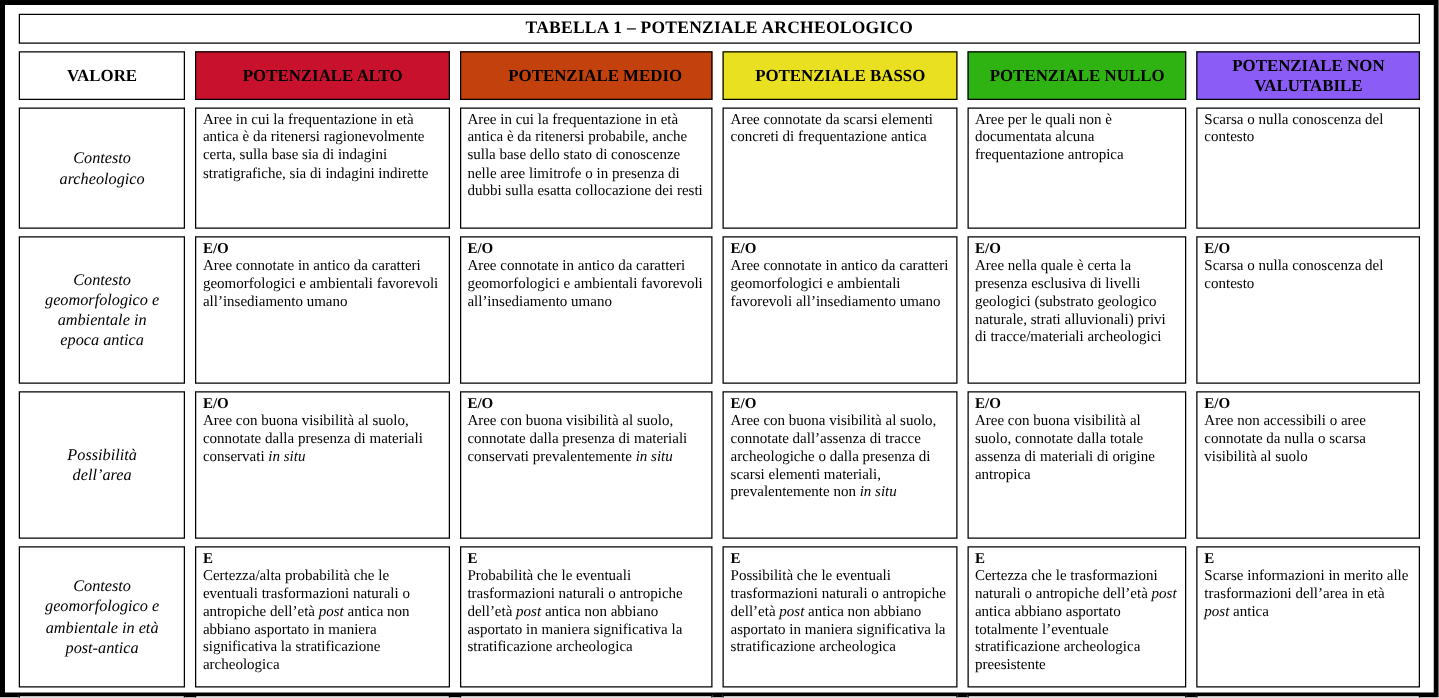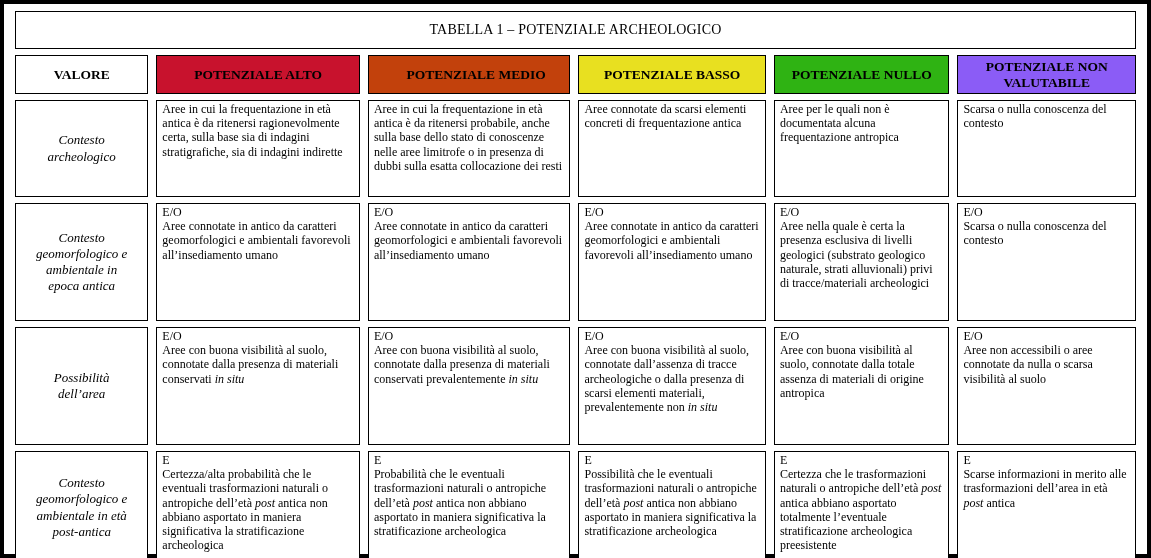--- a/index.html
+++ b/index.html
@@ -29,24 +29,24 @@
     border-spacing: 8px 6px;
   }
   td, th {
     border: 1.5px solid #000;
     box-sizing: border-box;
     background: #fff;
     color: #000;
   }
   td.title-cell {
     text-align: center;
-    font-weight: normal;
+    font-weight: bold;
     font-size: 14px;
     padding: 2px 4px;
-    height: 38px;
+    height: 24px;
     vertical-align: middle;
     letter-spacing: 0.2px;
   }
   th.col-head {
     font-weight: bold;
     font-size: 13.5px;
     text-align: center;
     vertical-align: middle;
     padding: 3px 6px;
     height: 38px;
@@ -62,21 +62,21 @@
   }
   td.body-cell {
     font-size: 12px;
     text-align: left;
     vertical-align: top;
     padding: 1px 5px 2px 5px;
     line-height: 1.18;
   }
   .prefix {
     display: block;
-    font-weight: normal;
+    font-weight: bold;
   }
   tbody tr:nth-child(1) { height: 97px; }
   tbody tr:nth-child(2) { height: 118px; }
   tbody tr:nth-child(3) { height: 118px; }
   tbody tr:nth-child(4) { height: 113px; }
   tbody tr:nth-child(5) { height: 30px; }
 </style>
 </head>
 <body>
 

